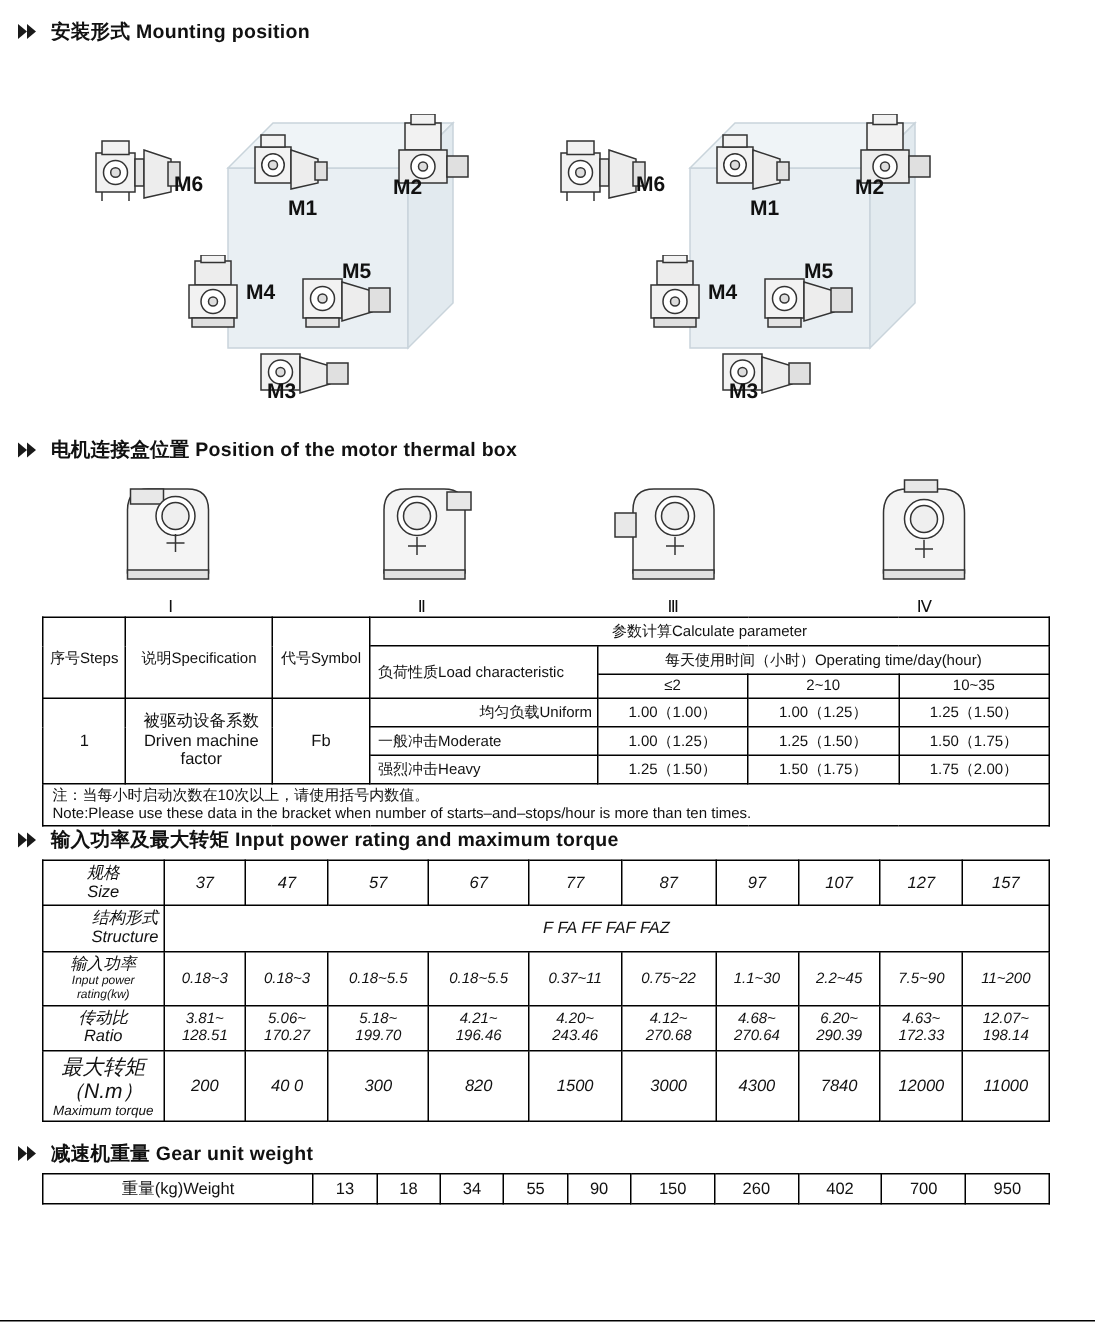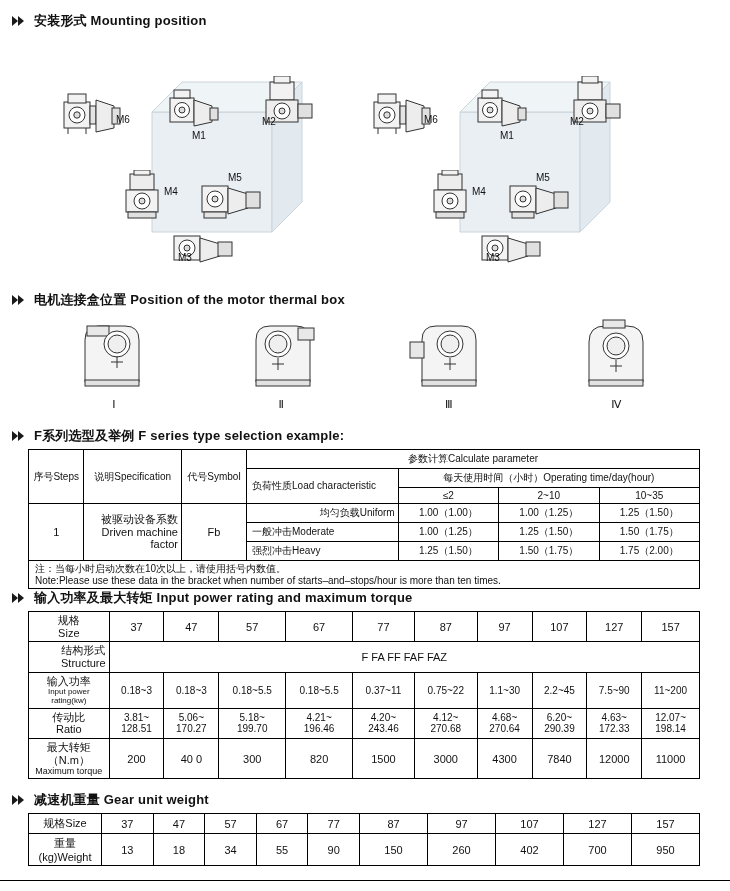--- a/index.html
+++ b/index.html
@@ -28,21 +28,21 @@
   .tbl{margin-left:28px;border:1px solid #000;}
   .tbl td,.tbl th{border:1px solid #000;padding:2px 3px;text-align:center;vertical-align:middle;font-weight:normal;}
   .lbl-cn{display:block;line-height:1.15;}
   .lbl-en{display:block;line-height:1.15;}
   .tiny{font-size:8px;}
   .sm{font-size:10px;}
 
   
   .mount-wrap{position:relative;height:235px;margin-top:2px;}
   .cube{position:absolute;}
-  .mk{position:absolute;font-size:10px;font-weight:normal;color:#111;}
+  .mk{position:absolute;font-size:14px;font-weight:bold;color:#111;}
 
   
   .unit{position:absolute;}
   svg{display:block;}
 
   
   .tb-row{display:flex;justify-content:space-around;align-items:flex-end;margin:6px 30px 0 30px;height:96px;}
   .tb-item{text-align:center;}
   .tb-cap{font-size:11px;margin-top:4px;}
   .bottombar{position:absolute;left:0;right:0;bottom:0;height:10px;border-top:1px solid #000;}
@@ -314,27 +314,20 @@
           <circle cx="43" cy="28" r="9" fill="#efefef"></circle>
           <rect x="16" y="62" width="54" height="6" fill="#e2e2e2"></rect>
           <line x1="37" y1="48" x2="49" y2="48"></line>
             <line x1="43" y1="42" x2="43" y2="54"></line>
         </g>
       </svg>
       <div class="tb-cap">Ⅳ</div>
     </div>
   </div>
 
-  <div class="sec-head" style="margin-top:16px;">
-    <span class="arrows">
-        <i></i>
-        <i></i>
-      </span>
-    <span class="sec-title">F系列选型及举例 F series type selection example:</span>
-  </div>
 
   <table class="tbl" style="width:672px;">
     <tbody>
         <tr>
       <td rowspan="3" class="sm" style="width:52px;">序号Steps</td>
       <td rowspan="3" class="sm" style="width:96px;">说明Specification</td>
       <td rowspan="3" class="sm" style="width:62px;">代号Symbol</td>
       <td colspan="4" class="sm">参数计算Calculate parameter</td>
     </tr>
     <tr>
@@ -342,21 +335,21 @@
       <td colspan="3" class="sm">每天使用时间（小时）Operating time/day(hour)</td>
     </tr>
     <tr>
       <td class="sm" style="width:102px;">≤2</td>
       <td class="sm" style="width:102px;">2~10</td>
       <td class="sm" style="width:102px;">10~35</td>
     </tr>
 
     <tr>
       <td rowspan="3">1</td>
-      <td rowspan="3" style="text-align:right;padding-left:6px;line-height:1.3;">
+      <td rowspan="3" style="text-align:center;padding-left:6px;line-height:1.3;">
         <span class="lbl-cn">被驱动设备系数</span>
         <span class="lbl-en">Driven machine</span>
         <span class="lbl-en">factor</span>
       </td>
       <td rowspan="3">Fb</td>
       <td style="text-align:right;padding-left:5px;" class="sm">均匀负载Uniform</td>
       <td class="sm">1.00（1.00）</td>
       <td class="sm">1.00（1.25）</td>
       <td class="sm">1.25（1.50）</td>
     </tr>
@@ -383,21 +376,21 @@
     </table>
 
   <div class="sec-head" style="margin-top:0;">
     <span class="arrows">
         <i></i>
         <i></i>
       </span>
     <span class="sec-title">输入功率及最大转矩 Input power rating and maximum torque</span>
   </div>
 
-  <table class="tbl" style="width:672px;">
+  <table class="tbl" style="width:672px;font-style:italic;">
     <tbody>
         <tr>
       <td style="width:66px;line-height:1.15;">
         <span class="lbl-cn">规格</span>
         <span class="lbl-en">Size</span>
       </td>
       <td>37</td>
       <td>47</td>
       <td>57</td>
       <td>67</td>
@@ -457,21 +450,21 @@
       <td class="sm" style="white-space:pre-line;">6.20~
 290.39</td>
       <td class="sm" style="white-space:pre-line;">4.63~
 172.33</td>
       <td class="sm" style="white-space:pre-line;">12.07~
 198.14</td>
     </tr>
 
     <tr>
       <td style="line-height:1.15;">
-        <span class="lbl-cn tiny" style="font-size:11px;">最大转矩（N.m）</span>
+        <span class="lbl-cn tiny" style="font-size:14px;">最大转矩（N.m）</span>
         <span class="lbl-en tiny" style="font-size:9px;">Maximum torque</span>
       </td>
       <td>200</td>
       <td>40 0</td>
       <td>300</td>
       <td>820</td>
       <td>1500</td>
       <td>3000</td>
       <td>4300</td>
       <td>7840</td>
@@ -484,33 +477,20 @@
   <div class="sec-head" style="margin-top:12px;">
     <span class="arrows">
         <i></i>
         <i></i>
       </span>
     <span class="sec-title">减速机重量 Gear unit weight</span>
   </div>
 
   <table class="tbl" style="width:672px;">
     <tbody>
-        <tr>
-      <td style="width:66px;">规格Size</td>
-      <td>37</td>
-      <td>47</td>
-      <td>57</td>
-      <td>67</td>
-      <td>77</td>
-      <td>87</td>
-      <td>97</td>
-      <td>107</td>
-      <td>127</td>
-      <td>157</td>
-    </tr>
     <tr>
       <td>重量(kg)Weight</td>
       <td>13</td>
       <td>18</td>
       <td>34</td>
       <td>55</td>
       <td>90</td>
       <td>150</td>
       <td>260</td>
       <td>402</td>

